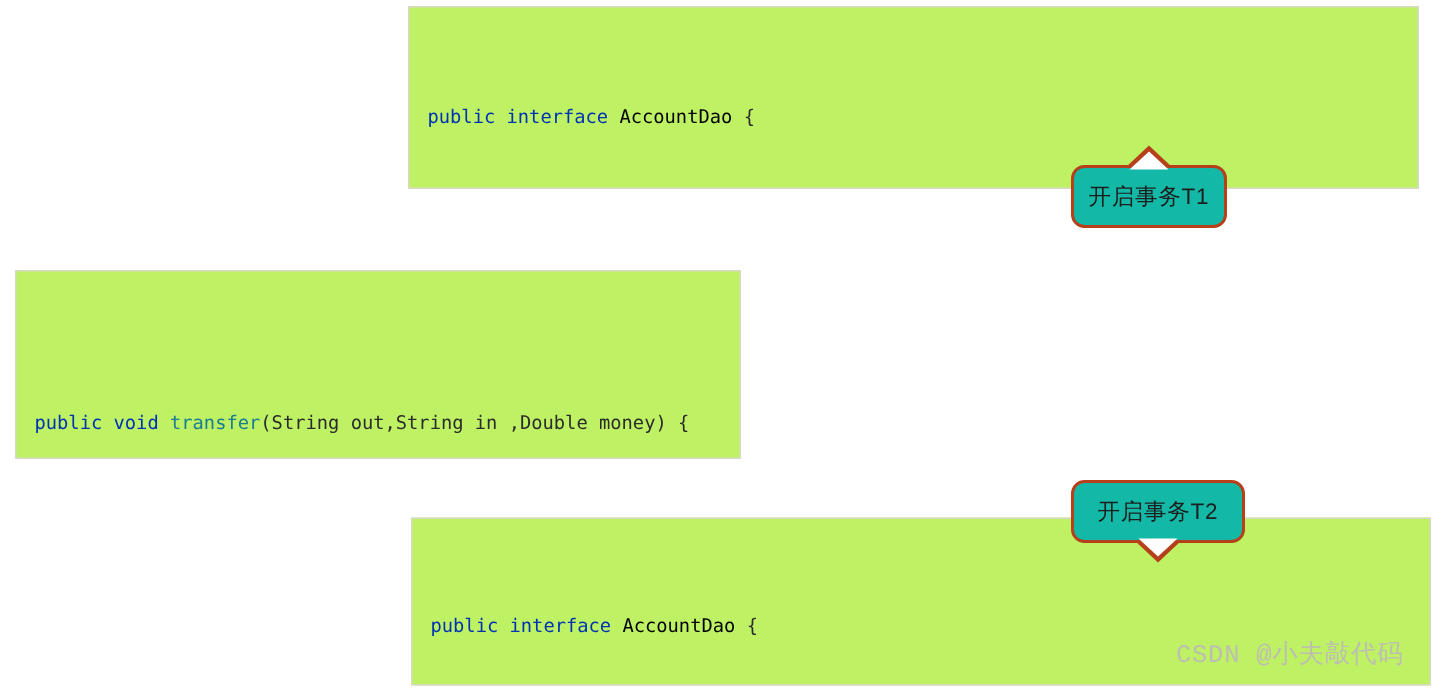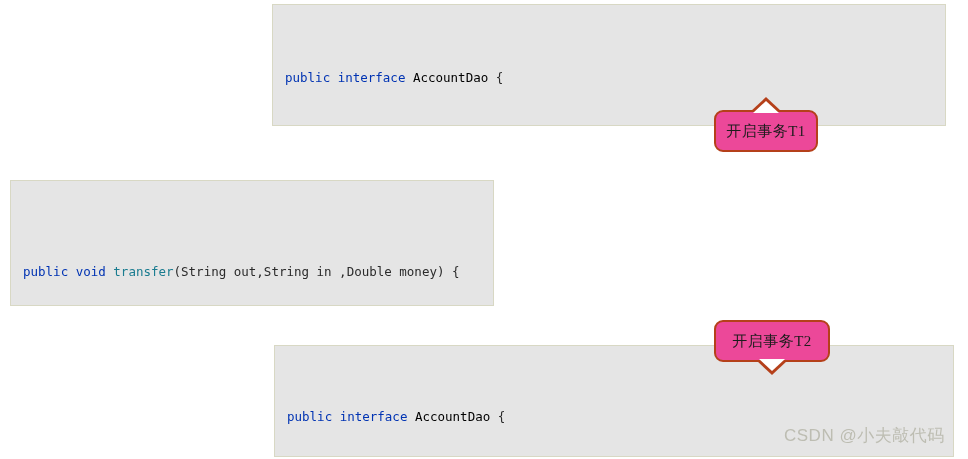--- a/index.html
+++ b/index.html
@@ -11,21 +11,21 @@
     width: 968px;
     height: 459px;
     position: relative;
     overflow: hidden;
     font-family: "DejaVu Sans Mono", monospace;
   }
 
   
   .code-block {
     position: absolute;
-    background: #e5e5e5;
+    background: #bef264;
     border: 1px solid #d8d8c4;
     box-sizing: border-box;
     font-family: "DejaVu Sans Mono", monospace;
     font-size: 12.5px;
     line-height: 26px;
     color: #2b2b2b;
     white-space: pre;
     overflow: hidden;
   }
   .code-line {
@@ -38,44 +38,44 @@
     top: 4px;
     width: 674px;
     height: 122px;
     padding-top: 8px;
   }
   #block-middle {
     left: 10px;
     top: 180px;
     width: 484px;
     height: 126px;
-    padding-top: 26px;
+    padding-top: 36px;
   }
   #block-bottom {
     left: 274px;
     top: 345px;
     width: 680px;
     height: 112px;
     padding-top: 6px;
   }
 
   
   .kw      { color: #0033b3; }   
   .type    { color: #000000; }   
   .method  { color: #1a7c90; }   
   .punc    { color: #2b2b2b; }
 
   
   .callout {
     position: absolute;
     box-sizing: border-box;
-    background: #ec4899;
+    background: #14b8a6;
     border: 2.5px solid #b5401a;
     border-radius: 9px;
-    font-family: Liberation Serif, serif;
+    font-family: Liberation Sans, sans-serif;
     font-size: 15px;
     color: #1d1d1d;
     display: flex;
     align-items: center;
     justify-content: center;
     letter-spacing: 0.5px;
   }
   
   #callout-t1 {
     left: 714px;
@@ -129,21 +129,21 @@
     border-left: 13px solid transparent;
     border-right: 13px solid transparent;
     border-top: 12px solid #ffffff;
   }
 
   
   #watermark {
     position: absolute;
     left: 784px;
     top: 424px;
-    font-family: Liberation Sans, sans-serif;
+    font-family: Liberation Mono, monospace;
     font-size: 17px;
     color: #bdbdb2;
     white-space: nowrap;
     letter-spacing: 0.5px;
   }
 </style>
 </head>
 <body>
 
 <div class="code-block" id="block-top">

